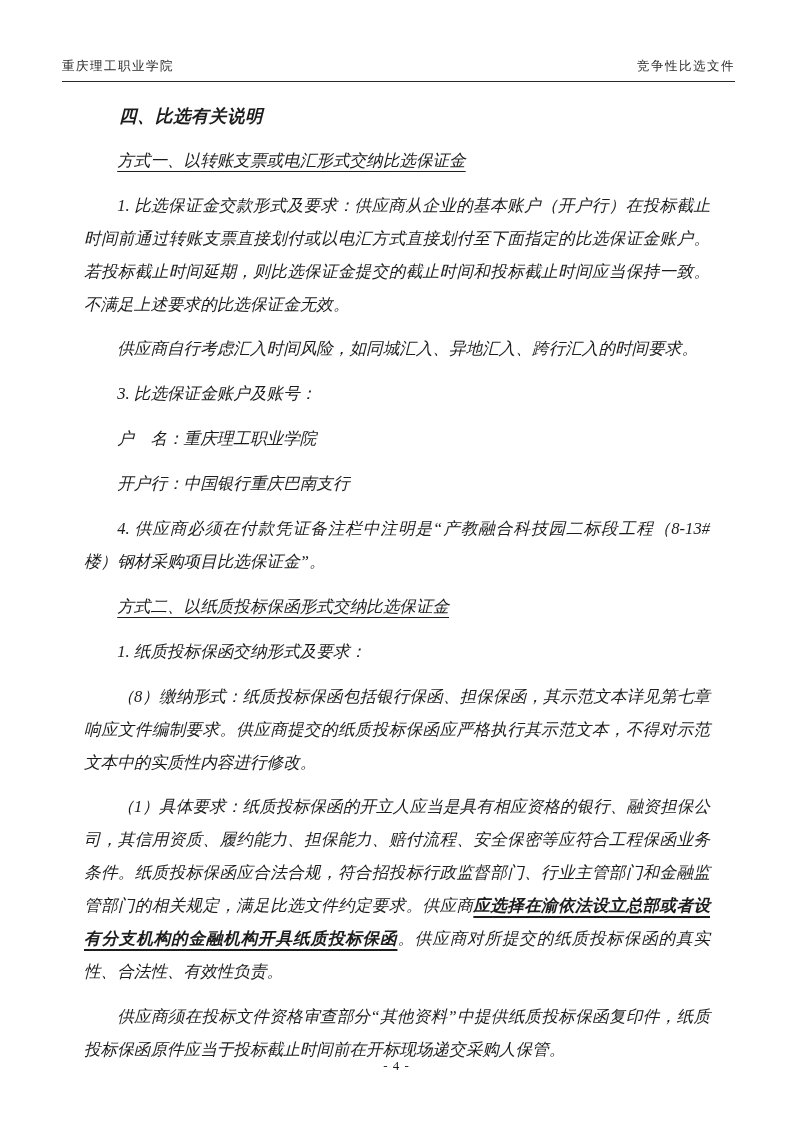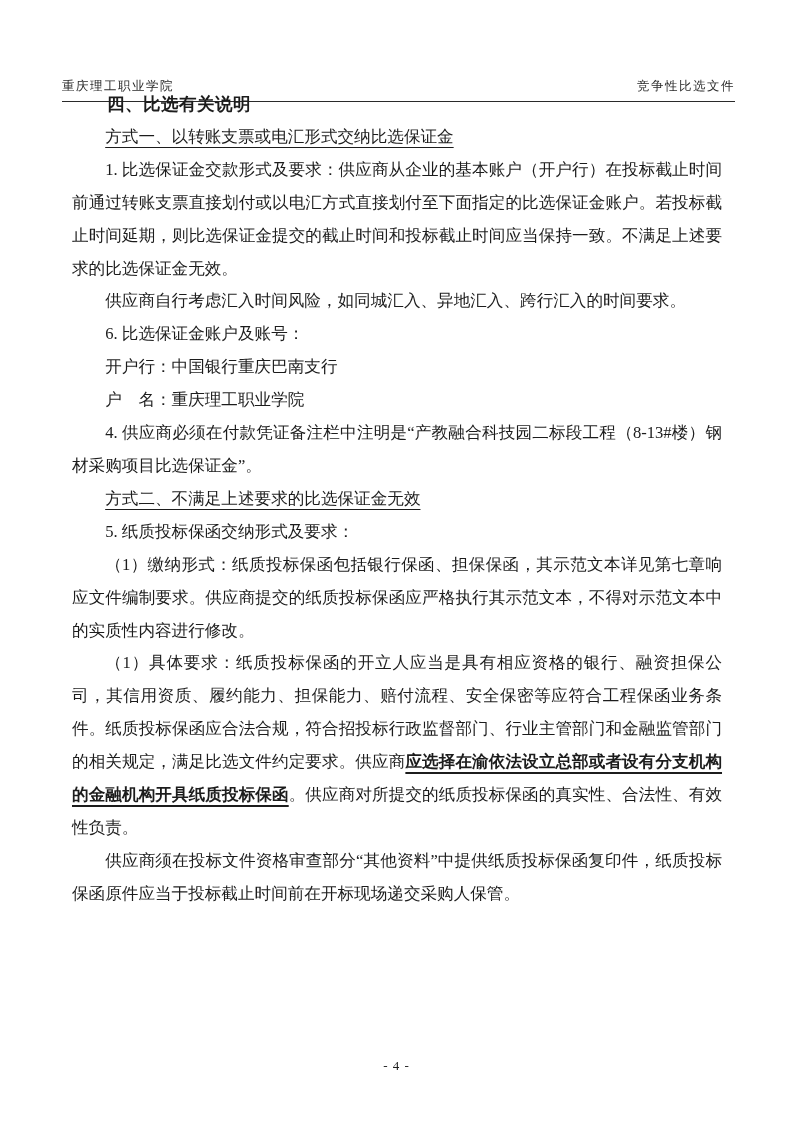--- a/index.html
+++ b/index.html
@@ -22,35 +22,35 @@
     left: 62px;
     right: 58px;
     display: flex;
     justify-content: space-between;
     align-items: flex-end;
     font-size: 12.5px;
     letter-spacing: 1.5px;
     color: #2a2a2a;
     padding-bottom: 6px;
     border-bottom: 1.4px solid #2a2a2a;
-    margin-top: 20px;
   }
   .content {
     position: absolute;
     top: 88px;
     left: 72px;
     width: 650px;
     font-size: 16.6px;
     line-height: 32.9px;
     text-align: justify;
     text-justify: inter-ideograph;
   }
   .content p {
-    margin: 0;
+    margin: 12px;
     text-indent: 2em;
+    font-style: italic;
   }
   .section-title {
     font-family: "Liberation Sans", "DejaVu Sans", sans-serif;
     font-weight: bold;
     font-size: 17.5px;
     letter-spacing: 0.5px;
   }
   .mode-heading {
     text-decoration: underline;
     text-underline-offset: 5px;
@@ -81,27 +81,27 @@
   <div class="header">
     <span>重庆理工职业学院</span>
     <span>竞争性比选文件</span>
   </div>
 
   <div class="content">
     <p class="section-title">四、比选有关说明</p>
     <p class="mode-heading">方式一、以转账支票或电汇形式交纳比选保证金</p>
     <p>1. 比选保证金交款形式及要求：供应商从企业的基本账户（开户行）在投标截止时间前通过转账支票直接划付或以电汇方式直接划付至下面指定的比选保证金账户。若投标截止时间延期，则比选保证金提交的截止时间和投标截止时间应当保持一致。不满足上述要求的比选保证金无效。</p>
     <p>供应商自行考虑汇入时间风险，如同城汇入、异地汇入、跨行汇入的时间要求。</p>
-    <p>6. 比选保证金账户及账号：</p>
+    <p>3. 比选保证金账户及账号：</p>
+    <p>户　名：重庆理工职业学院</p>
     <p>开户行：中国银行重庆巴南支行</p>
-    <p>户　名：重庆理工职业学院</p>
     <p>4. 供应商必须在付款凭证备注栏中注明是“产教融合科技园二标段工程（8-13#楼）钢材采购项目比选保证金”。</p>
-    <p class="mode-heading">方式二、不满足上述要求的比选保证金无效</p>
-    <p>5. 纸质投标保函交纳形式及要求：</p>
-    <p>（1）缴纳形式：纸质投标保函包括银行保函、担保保函，其示范文本详见第七章响应文件编制要求。供应商提交的纸质投标保函应严格执行其示范文本，不得对示范文本中的实质性内容进行修改。</p>
+    <p class="mode-heading">方式二、以纸质投标保函形式交纳比选保证金</p>
+    <p>1. 纸质投标保函交纳形式及要求：</p>
+    <p>（8）缴纳形式：纸质投标保函包括银行保函、担保保函，其示范文本详见第七章响应文件编制要求。供应商提交的纸质投标保函应严格执行其示范文本，不得对示范文本中的实质性内容进行修改。</p>
     <p><span>（1）具体要求：纸质投标保函的开立人应当是具有相应资格的银行、融资担保公司，其信用资质、履约能力、担保能力、赔付流程、安全保密等应符合工程保函业务条件。纸质投标保函应合法合规，符合招投标行政监督部门、行业主管部门和金融监管部门的相关规定，满足比选文件约定要求。供应商</span><span class="em-bold">应选择在渝依法设立总部或者设有分支机构的金融机构开具纸质投标保函</span><span>。供应商对所提交的纸质投标保函的真实性、合法性、有效性负责。</span></p>
     <p>供应商须在投标文件资格审查部分“其他资料”中提供纸质投标保函复印件，纸质投标保函原件应当于投标截止时间前在开标现场递交采购人保管。</p>
 
   </div>
 
   <div class="footer">
     <span>- 4 -</span>
   </div>
 
 </div>

